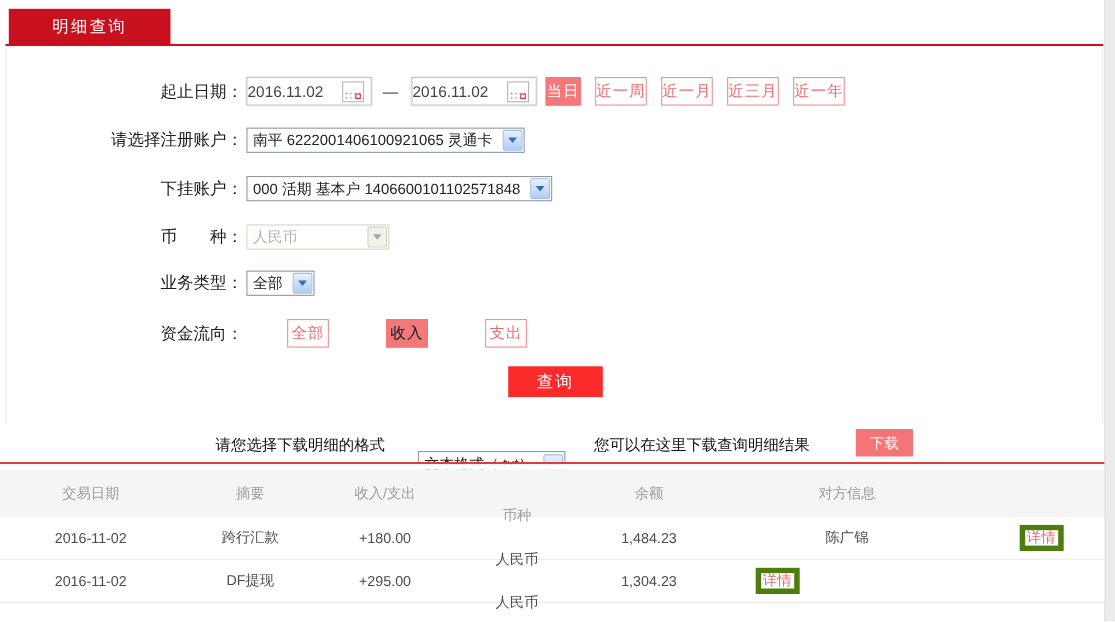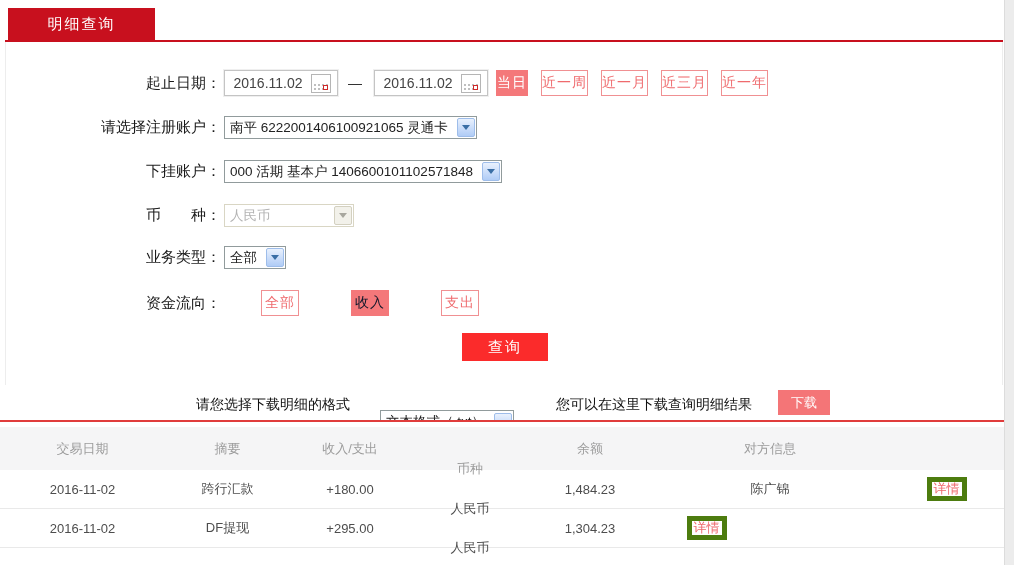--- a/index.html
+++ b/index.html
@@ -18,21 +18,21 @@
   
   .panel { position:absolute; left:5px; top:42px; width:998px; height:343px; background:#fff;
            border-left:1px solid #ededed; border-right:1px solid #ededed; }
 
   .frow { position:absolute; left:5px; display:flex; align-items:center; }
   .flabel { flex:0 0 210px; text-align:right; font-size:15px; color:#1a1a1a; }
 
   
   .datebox { display:flex; align-items:center; width:114px; height:26px; border:1px solid #c4c4c4;
              box-shadow:0 0 0 1px #efefef; background:#fff; margin-left:3px; }
-  .datebox input { border:none; outline:none; width:86px; text-align:center; font-size:14px; color:#444;
+  .datebox input { border:none; outline:none; width:86px; font-size:14px; color:#444;
                    font-family:"Liberation Sans",sans-serif; background:transparent; }
   .cal { width:20px; height:19px; border:1px solid #b5b5b5; background:#fff; position:relative; margin-right:2px; cursor:pointer; }
   .cal .cal-top { height:5px; background:#4a87c6; border-bottom:2px solid #eca43c; }
   .cal .cal-grid { position:absolute; left:1px; right:1px; top:8px; bottom:1px;
                    background-image:radial-gradient(#bfbfbf 34%, transparent 36%); background-size:4px 4px; }
   .cal .cal-red { position:absolute; right:2px; bottom:2px; width:5px; height:5px; border:1px solid #d02a2a; background:#fff; }
   .dash { margin:0 9px 0 10px; color:#333; font-size:14px; }
 
   
   .qbtn { height:26px; padding:0 0; display:inline-flex; align-items:center; justify-content:center;
@@ -62,21 +62,21 @@
   .fbtn + .fbtn { margin-left:16px; }
 
   
   .query { position:absolute; left:462px; top:333px; width:86px; height:28px; background:#fb2b2b; color:#fff;
            font-size:15px; border:none; display:flex; align-items:center; justify-content:center;
            letter-spacing:2px; cursor:pointer; }
 
   
   .dl-label { position:absolute; left:196px; top:396px; font-size:14px; color:#111; }
   .dl-sel { position:absolute; left:377px; top:410px; height:24px; }
-  .dl-hint { position:absolute; left:556px; top:396px; font-size:14px; color:#111; }
+  .dl-hint { position:absolute; left:540px; top:396px; font-size:14px; color:#111; }
   .dl-btn { position:absolute; left:778px; top:390px; width:52px; height:25px; background:#f47577; color:#fff;
             font-size:13px; border:none; display:flex; align-items:center; justify-content:center; cursor:pointer; }
 
   
   .tbl { position:absolute; left:0; top:420px; width:1004px; }
   .redline { height:2px; background:#e03c3c; }
   .spacer { height:5px; background:#fff; }
   .thead { display:flex; height:43px; background:#f5f5f6; align-items:center; }
   .thead .c { font-size:13px; color:#9c9c9c; }
   .trow { display:flex; height:39px; background:#fff; align-items:center; border-bottom:1px solid #e9e9e9; }

